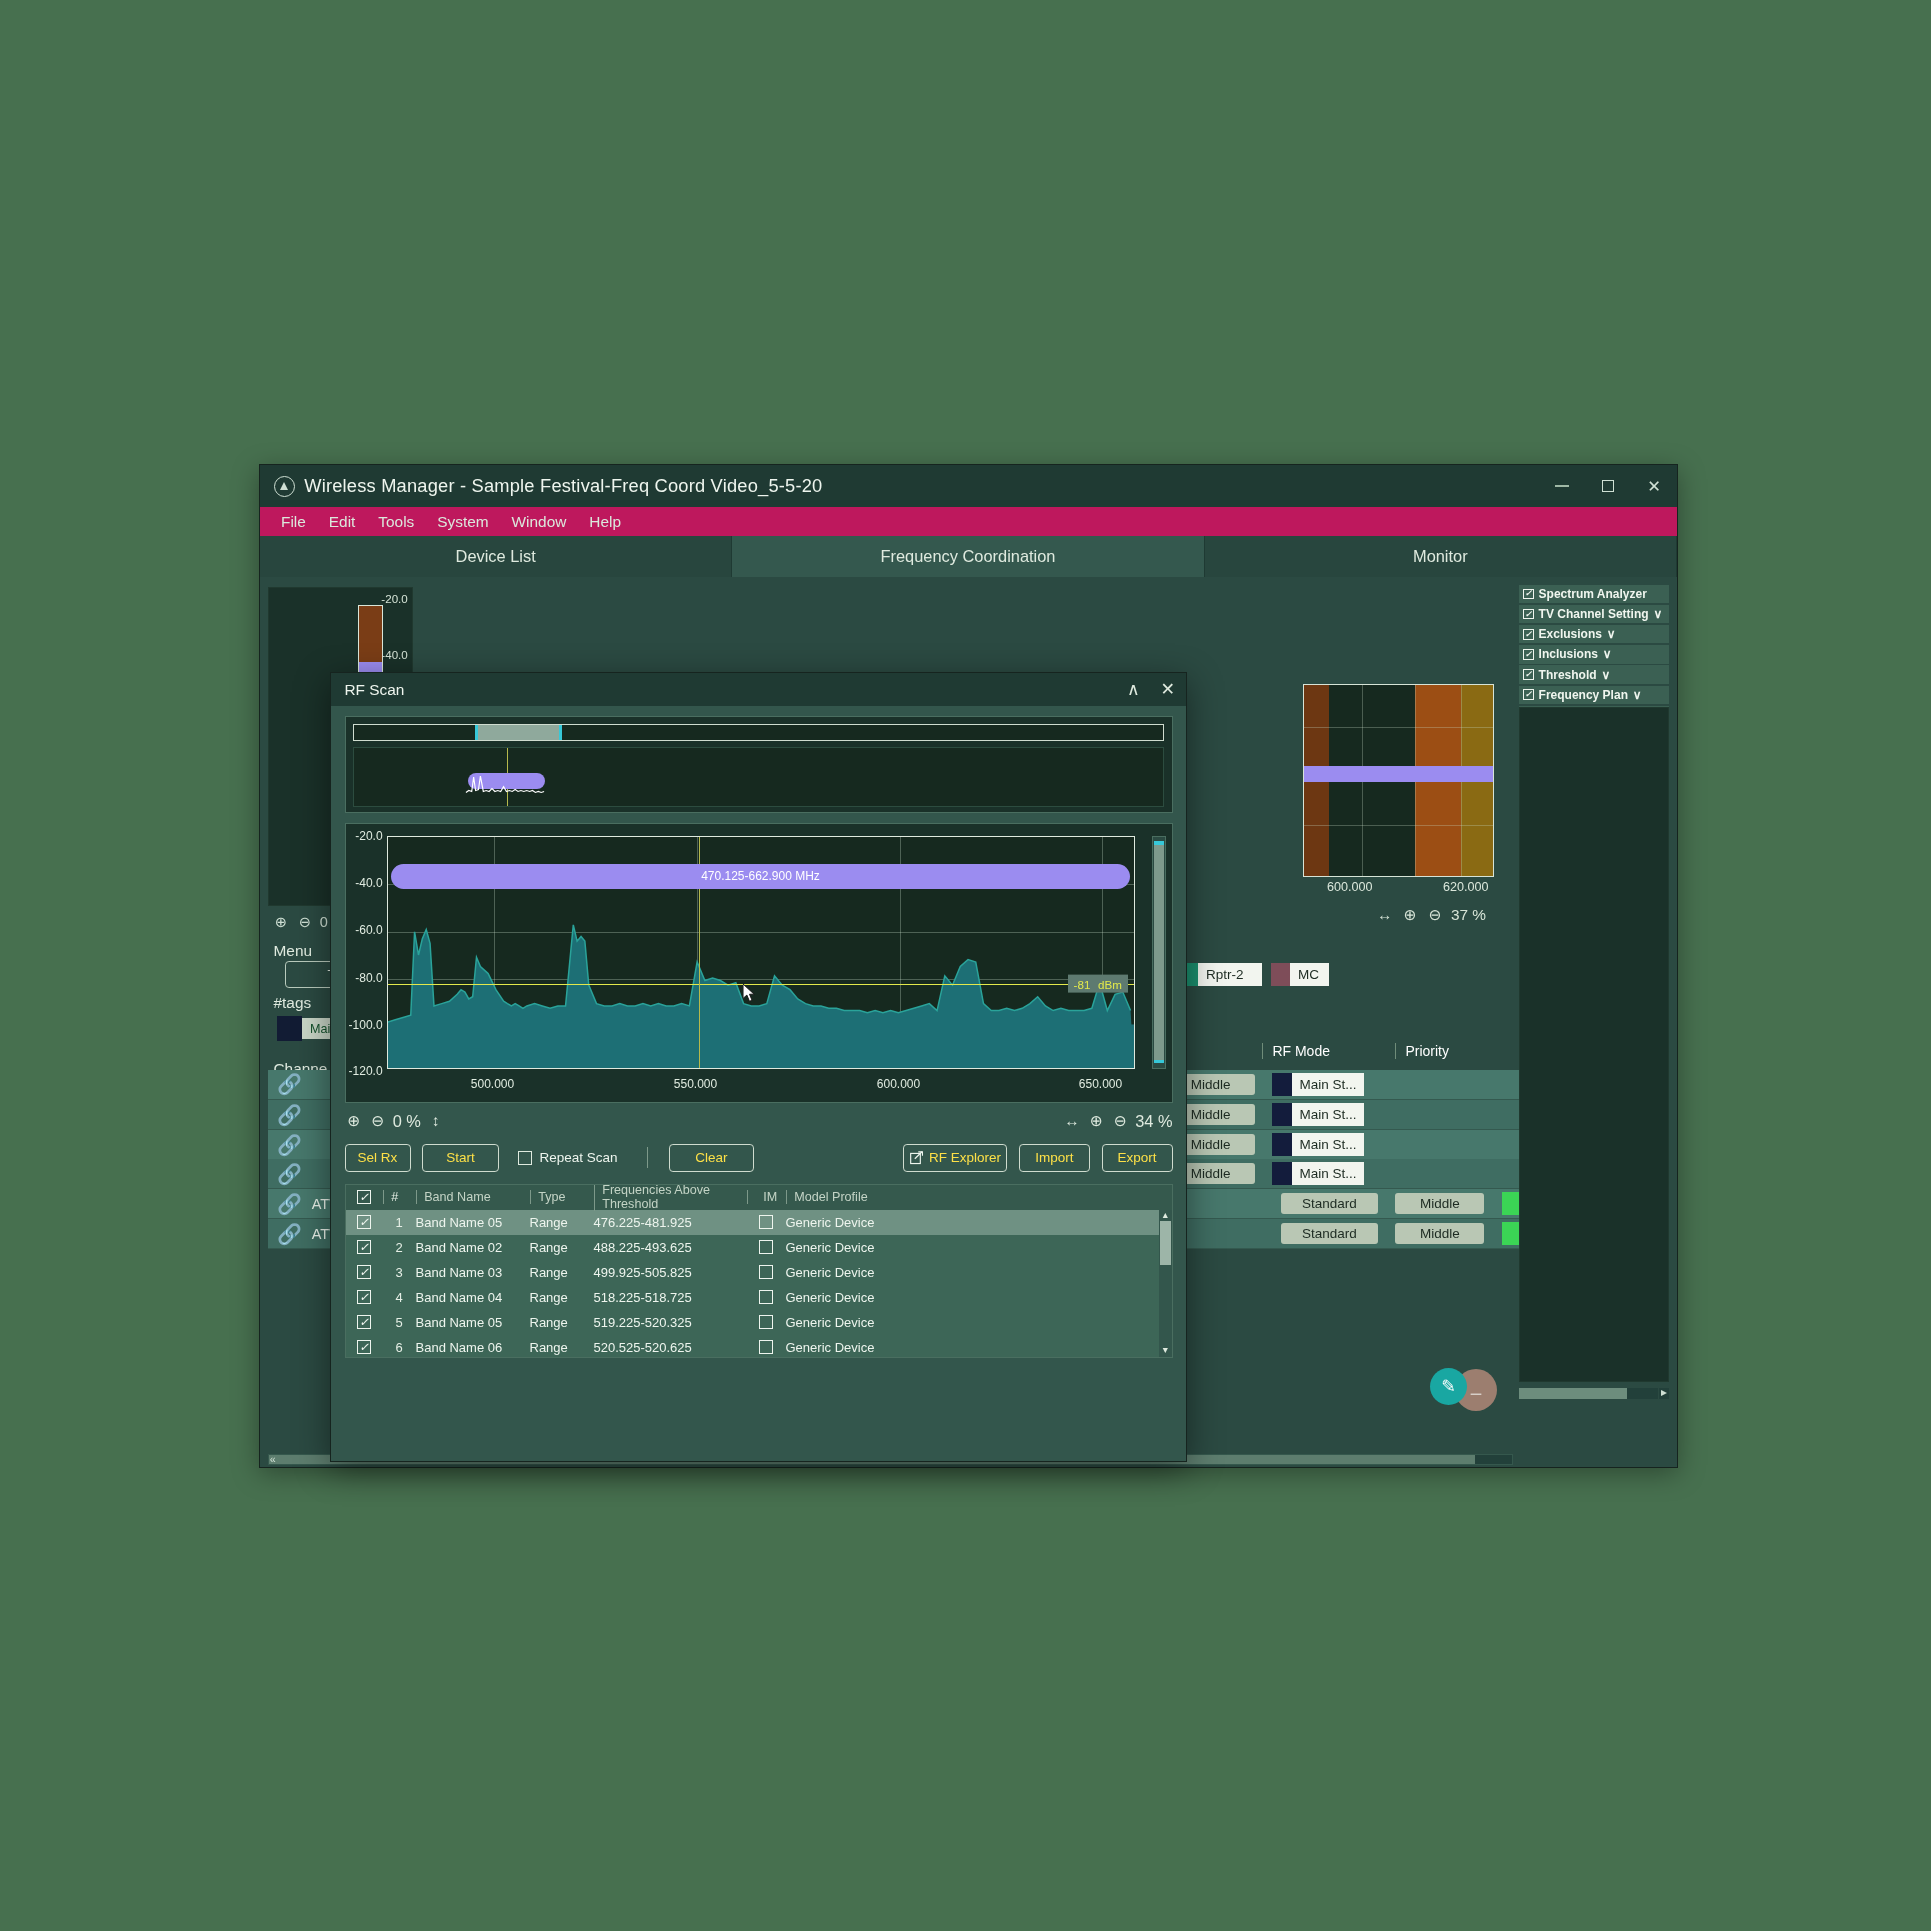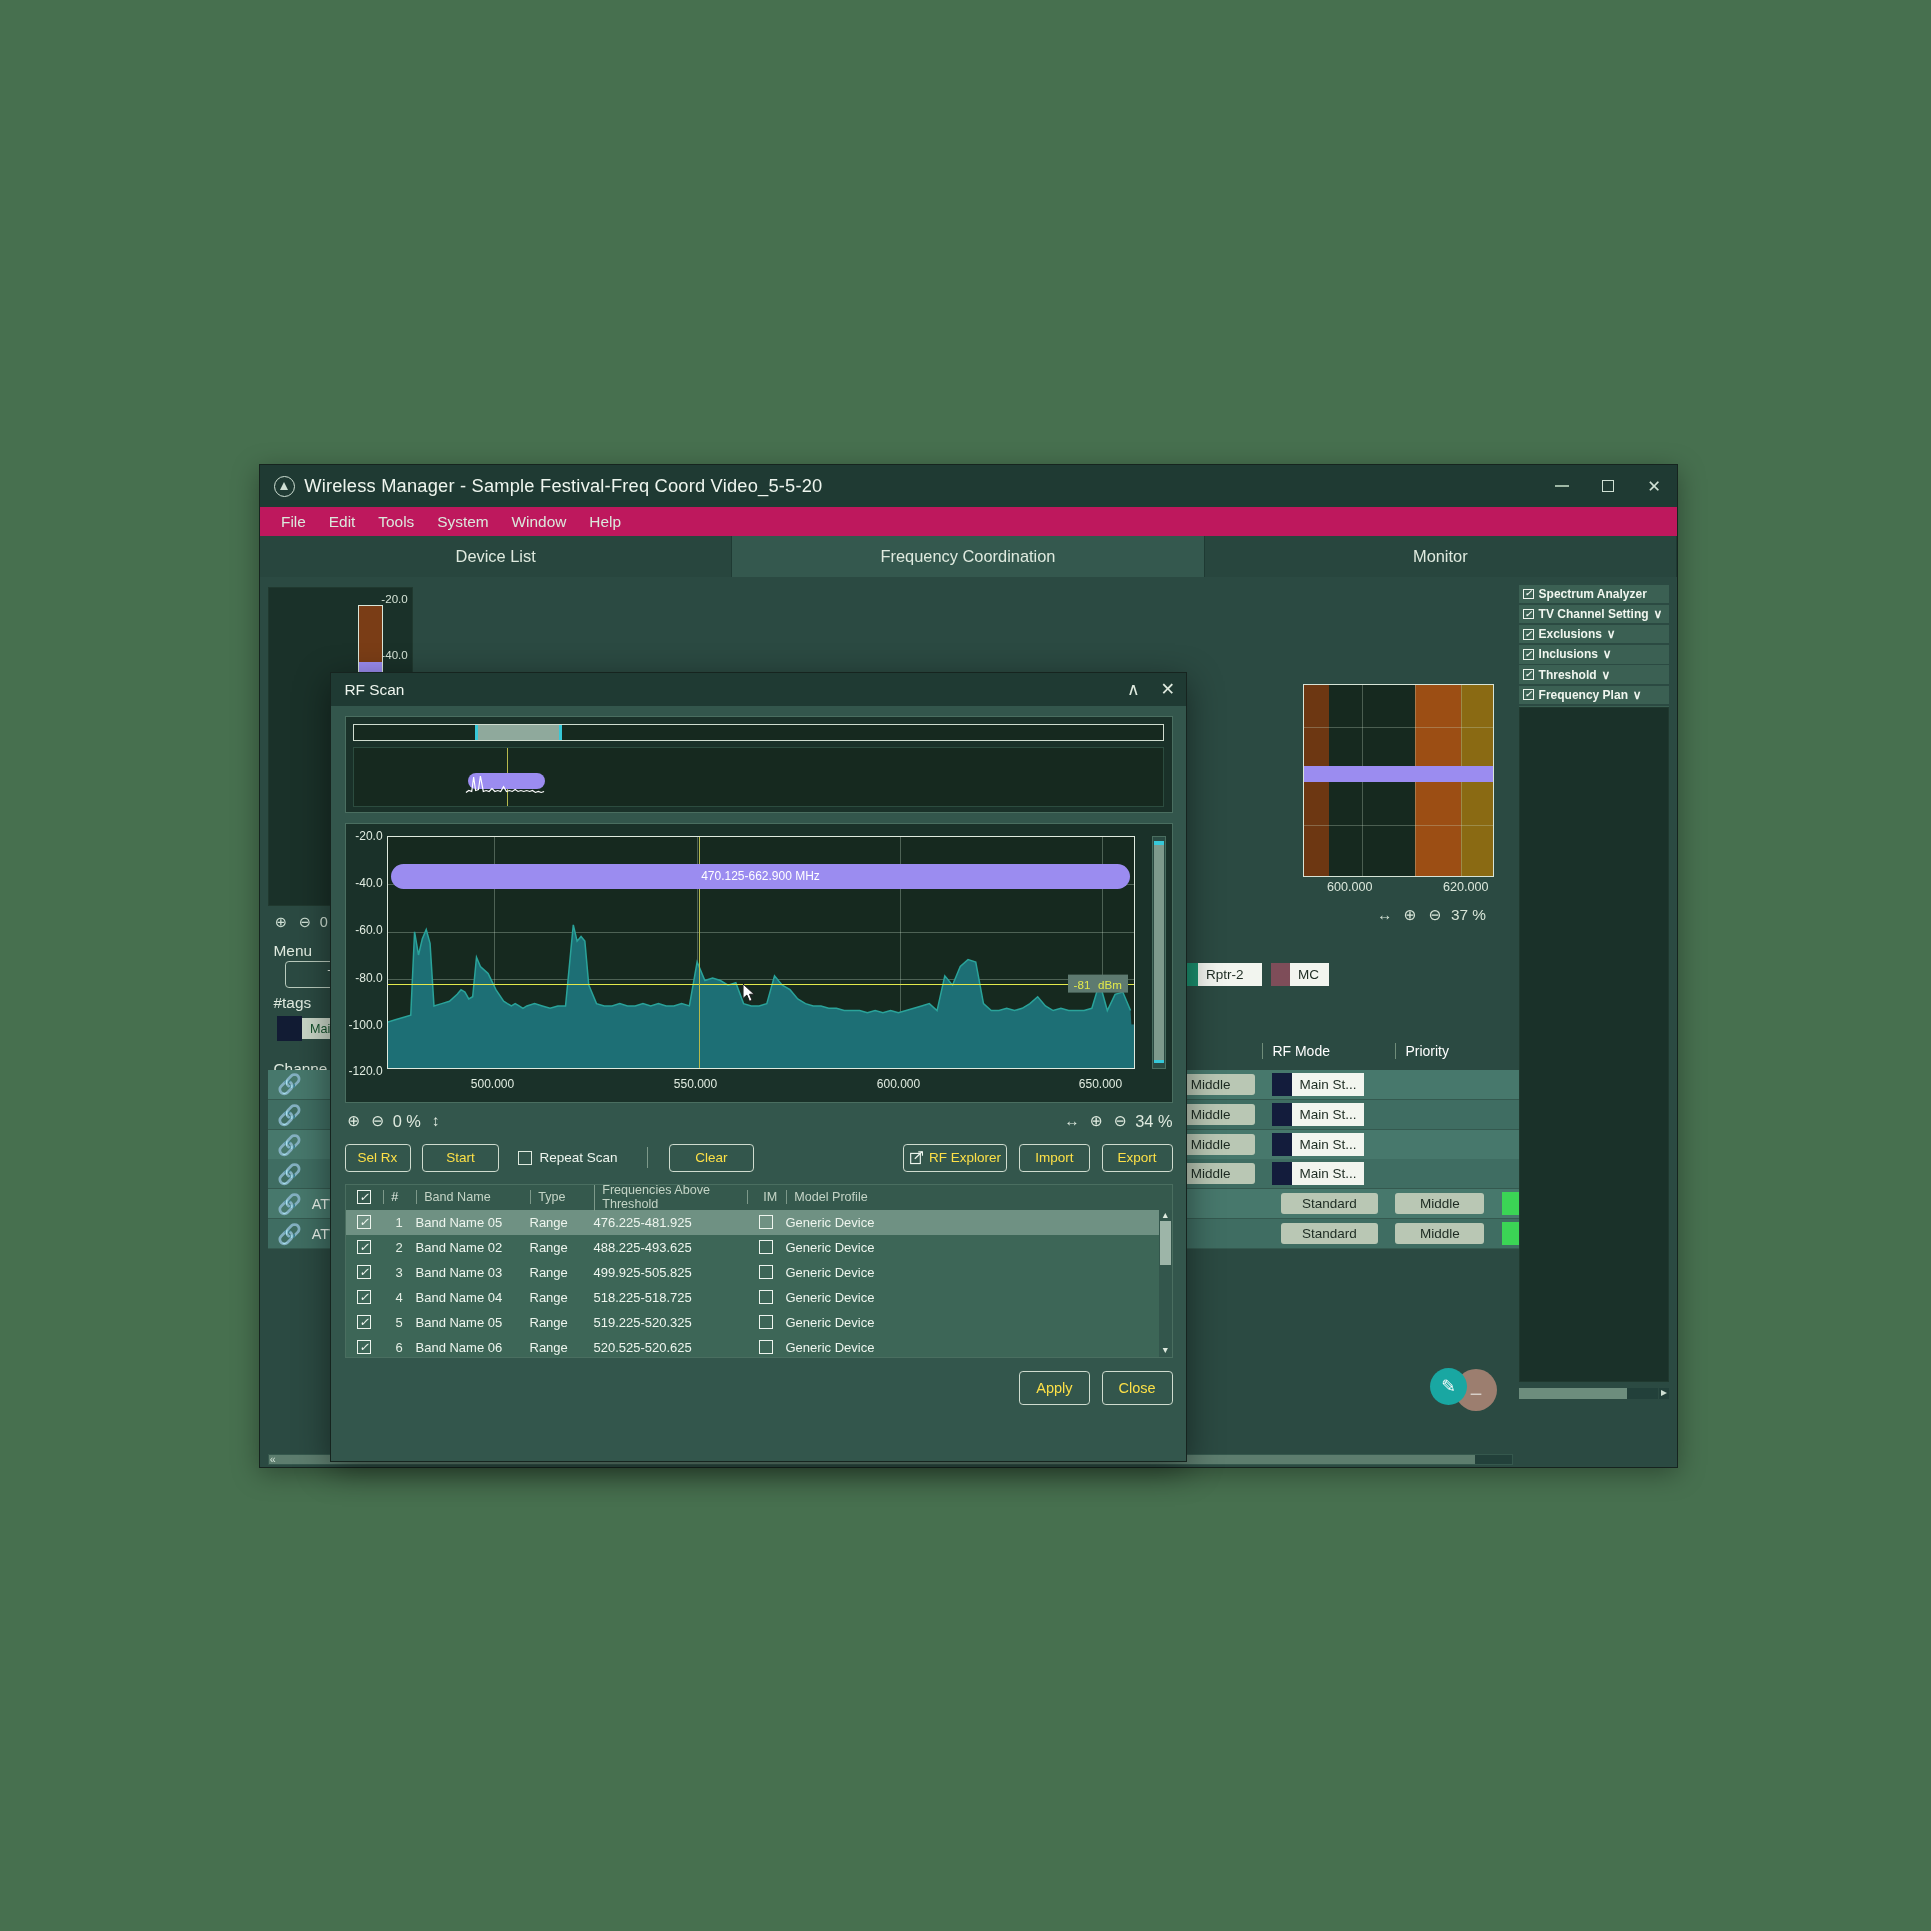--- a/index.html
+++ b/index.html
@@ -686,23 +686,19 @@
             <span class="c-prof">Generic Device</span>
           </div>
 
           <div class="bt-scroll">
             <span class="up">▲</span>
             <i></i>
             <span class="dn">▼</span>
           </div>
         </div>
 
-        <div class="dlg-foot">
-          <button class="btn">Apply</button>
-          <button class="btn">Close</button>
-        </div>
 
       </div>
     </div>
 
   </div>
 </div>
 
 
 </body></html>

